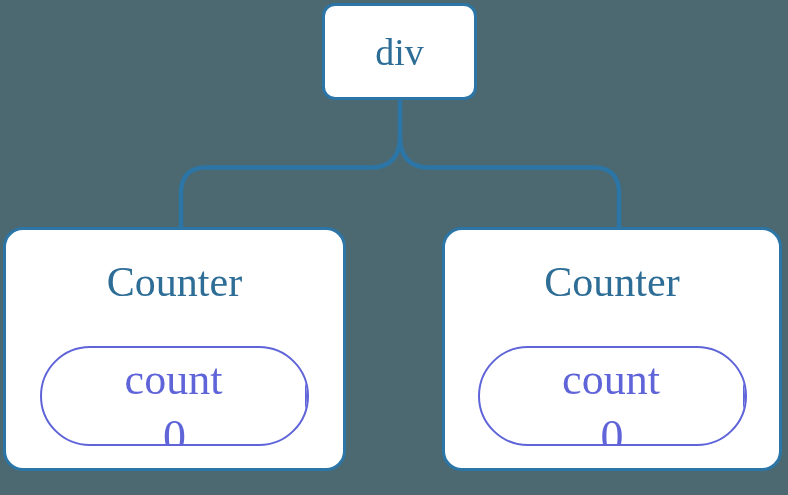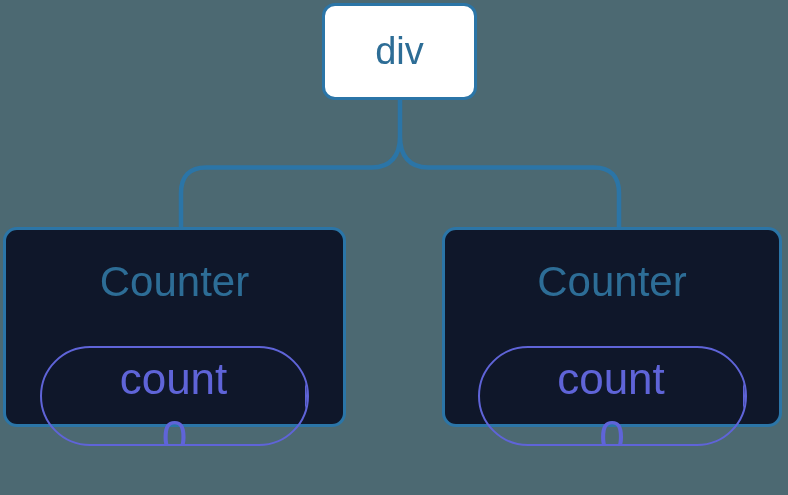--- a/index.html
+++ b/index.html
@@ -2,21 +2,21 @@
 <html><head>
 <meta charset="utf-8">
 <style>
   html, body { margin: 0; padding: 0; }
   .canvas {
     position: relative;
     width: 788px;
     height: 495px;
     background: #4c6972;
     overflow: hidden;
-    font-family: Liberation Sans, sans-serif;
+    font-family: Liberation Serif, serif;
   }
   .connector-svg {
     position: absolute;
     left: 0; top: 0;
     width: 788px; height: 495px;
   }
   .node-root {
     position: absolute;
     left: 322px; top: 3px;
     width: 155px; height: 97px;
@@ -27,25 +27,25 @@
     display: flex;
     align-items: center;
     justify-content: center;
     color: #2d6d96;
     font-size: 38px;
     font-weight: 500;
   }
   .card {
     position: absolute;
     top: 227px;
-    height: 200px;
+    height: 244px;
     box-sizing: border-box;
-    background: #0f172a;
+    background: #ffffff;
     border: 3px solid #2b75a7;
-    border-radius: 14px;
+    border-radius: 20px;
   }
   .card-left  { left: 3px;   width: 343px; }
   .card-right { left: 442px; width: 340px; }
   .card-title {
     margin-top: 26px;
     text-align: center;
     font-size: 42px;
     line-height: 52px;
     color: #2d6d96;
     font-weight: 500;

